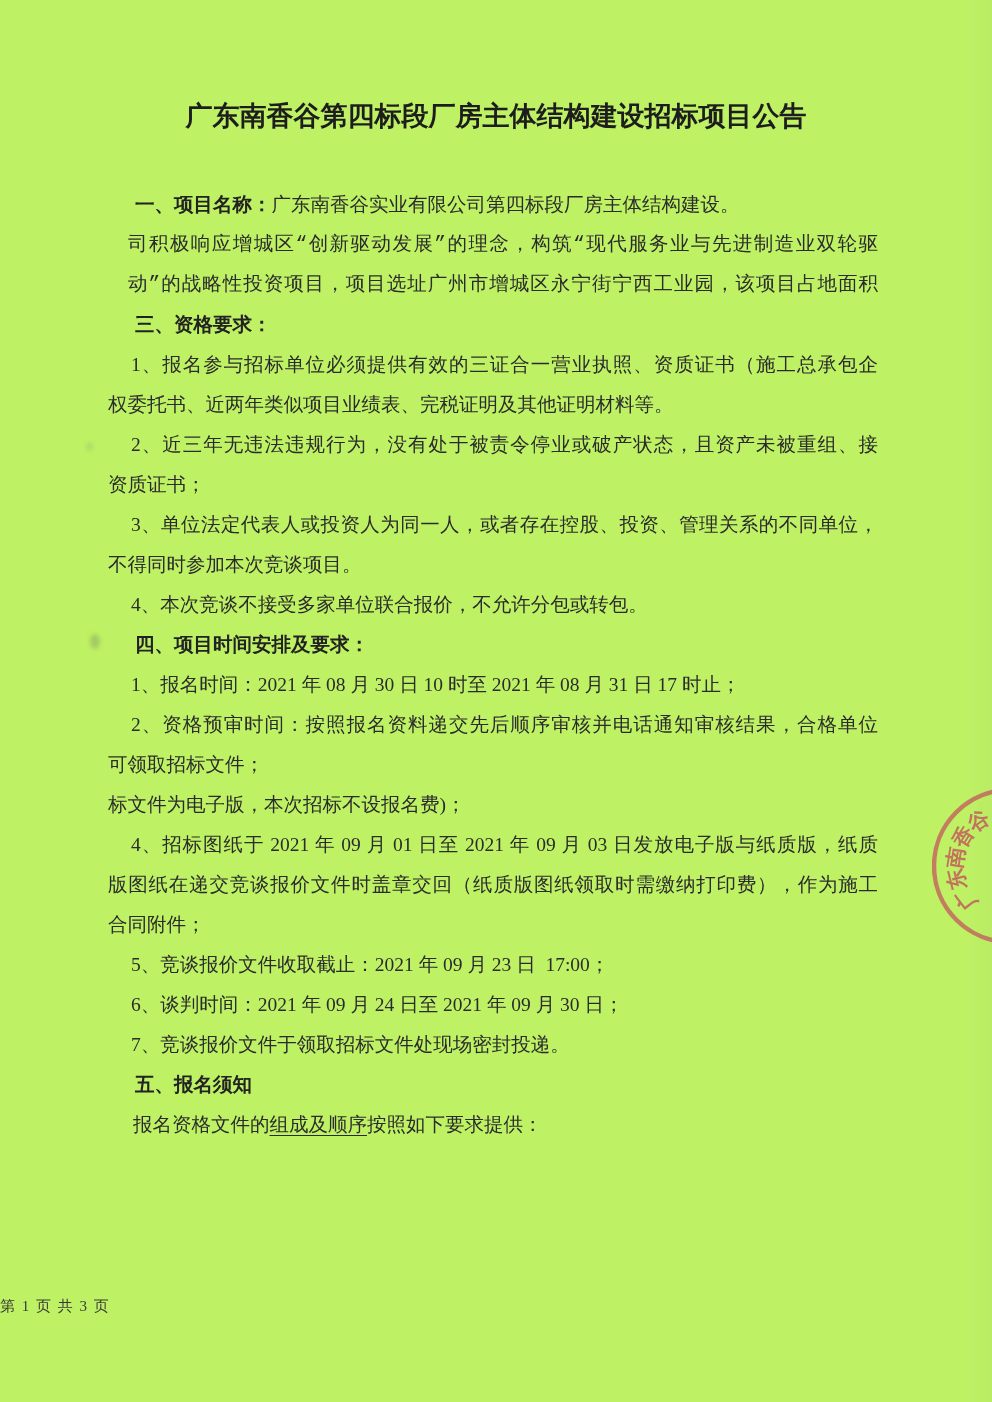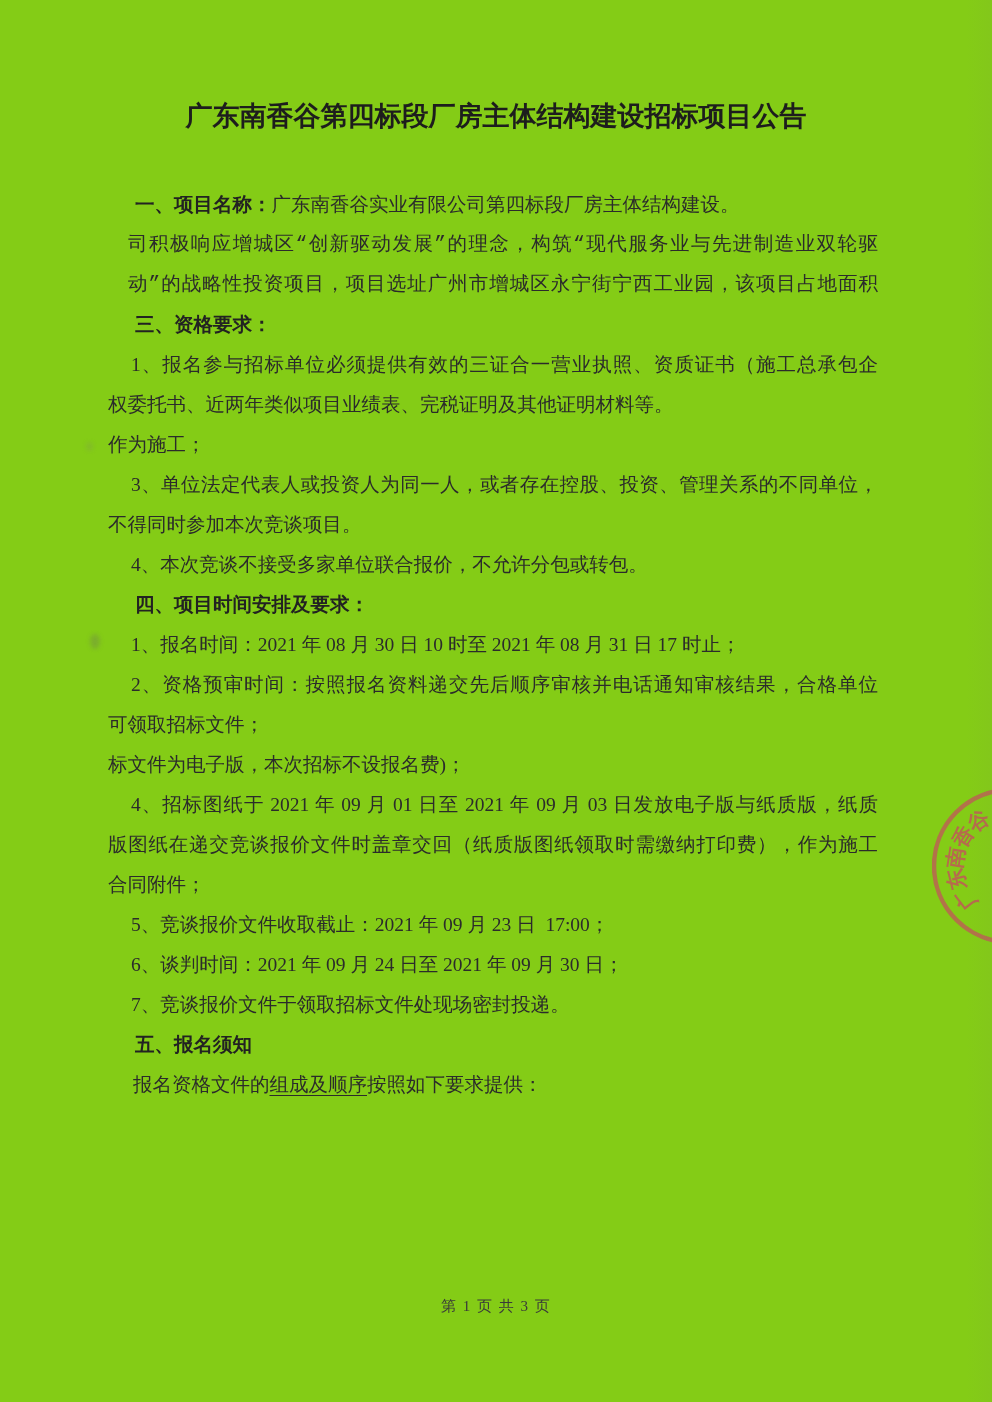--- a/index.html
+++ b/index.html
@@ -1,18 +1,18 @@
 <!DOCTYPE html>
 <html><head>
 <meta charset="utf-8">
 <style>
   html,body { margin:0; padding:0; background:#ffffff; }
   .page {
     position:relative; width:992px; height:1402px;
-    background:#84cc16; overflow:hidden;
+    background:#bef264; overflow:hidden;
     font-family:"Liberation Serif","DejaVu Serif",serif;
     color:#2b2b2b;
   }
   .title {
     position:absolute; top:98px; left:0; width:100%;
     text-align:center; font-size:27px; font-weight:bold; color:#1d1d1d;
   }
   .doc-body {
     position:absolute; top:185px; left:108px; width:770px;
     font-size:19.5px;
@@ -21,21 +21,21 @@
   .ind-h { padding-left:7px; }
   .ind-i { padding-left:23px; }
   .ind-w { padding-left:0; }
   .ind-c { padding-left:20px;font-family:Liberation Mono, monospace; }
   .ind-p { padding-left:25px; }
   .jf { text-align:justify; text-align-last:justify; }
   .b { font-weight:bold; color:#222;margin-left:20px; }
   .u { text-decoration:underline; text-underline-offset:4px; }
   .footer {
     position:absolute; top:1297px; left:0; width:100%;
-    text-align:center; font-size:15px; letter-spacing:1.5px; color:#3a3a3a;
+    font-size:15px; letter-spacing:1.5px; color:#3a3a3a;
   }
   .stamp { position:absolute; top:770px; right:0; width:60px; height:195px; }
   .stamp text {
     font-family:"Liberation Serif","DejaVu Serif",serif;
     font-size:21px; font-weight:bold; text-anchor:middle; opacity:0.78;
   }
   .edge-shade {
     position:absolute; top:0; right:0; width:26px; height:100%;
     background:linear-gradient(to right, rgba(0,0,0,0), rgba(110,110,110,0.05));
     pointer-events:none;
@@ -54,21 +54,22 @@
 
   <div class="title">广东南香谷第四标段厂房主体结构建设招标项目公告</div>
 
   <div class="doc-body">
       <div class="line ind-h"><span class="b">一、项目名称：</span><span>广东南香谷实业有限公司第四标段厂房主体结构建设。</span></div>
       <div class="line ind-c jf"><span>司积极响应增城区“创新驱动发展”的理念，构筑“现代服务业与先进制造业双轮驱</span></div>
       <div class="line ind-c jf"><span>动”的战略性投资项目，项目选址广州市增城区永宁街宁西工业园，该项目占地面积</span></div>
       <div class="line ind-h"><span class="b">三、资格要求：</span></div>
       <div class="line ind-i jf"><span>1、报名参与招标单位必须提供有效的三证合一营业执照、资质证书（施工总承包企</span></div>
       <div class="line ind-w"><span>权委托书、近两年类似项目业绩表、完税证明及其他证明材料等。</span></div>
-      <div class="line ind-w"><span>作为施工；</span></div>
+      <div class="line ind-i jf"><span>2、近三年无违法违规行为，没有处于被责令停业或破产状态，且资产未被重组、接</span></div>
+      <div class="line ind-w"><span>资质证书；</span></div>
       <div class="line ind-i jf"><span>3、单位法定代表人或投资人为同一人，或者存在控股、投资、管理关系的不同单位，</span></div>
       <div class="line ind-w"><span>不得同时参加本次竞谈项目。</span></div>
       <div class="line ind-i"><span>4、本次竞谈不接受多家单位联合报价，不允许分包或转包。</span></div>
       <div class="line ind-h"><span class="b">四、项目时间安排及要求：</span></div>
       <div class="line ind-i"><span>1、报名时间：2021 年 08 月 30 日 10 时至 2021 年 08 月 31 日 17 时止；</span></div>
       <div class="line ind-i jf"><span>2、资格预审时间：按照报名资料递交先后顺序审核并电话通知审核结果，合格单位</span></div>
       <div class="line ind-w"><span>可领取招标文件；</span></div>
       <div class="line ind-w"><span>标文件为电子版，本次招标不设报名费)；</span></div>
       <div class="line ind-i jf"><span>4、招标图纸于 2021 年 09 月 01 日至 2021 年 09 月 03 日发放电子版与纸质版，纸质</span></div>
       <div class="line ind-w jf"><span>版图纸在递交竞谈报价文件时盖章交回（纸质版图纸领取时需缴纳打印费），作为施工</span></div>

